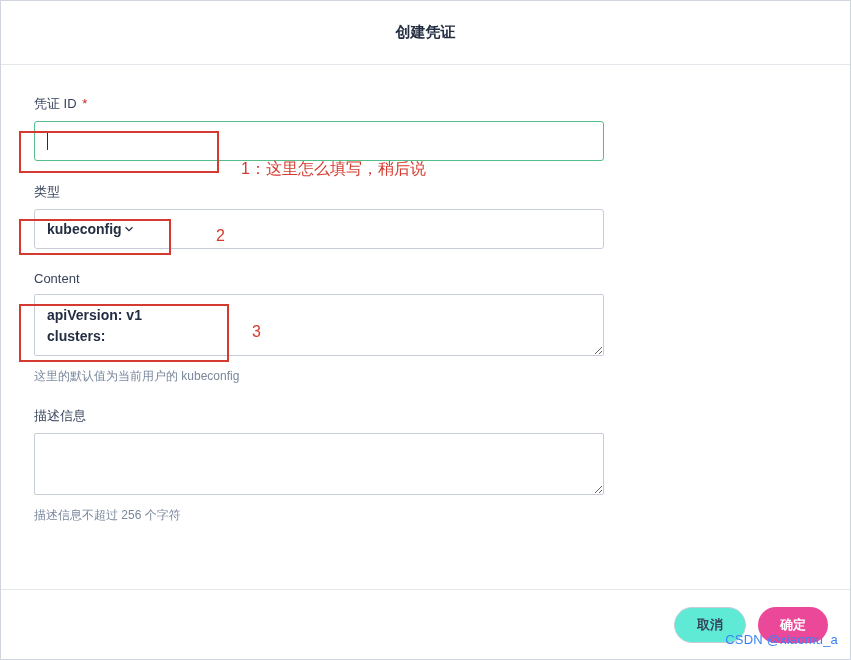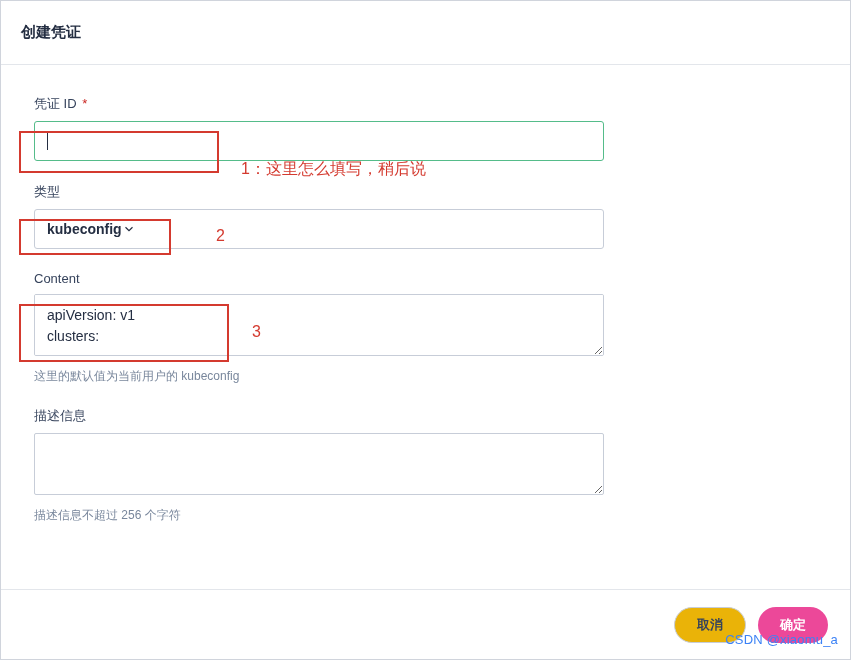--- a/index.html
+++ b/index.html
@@ -11,20 +11,21 @@
       font-family: -apple-system, BlinkMacSystemFont, "Segoe UI", "PingFang SC", "Microsoft YaHei", sans-serif;
       background: #fff;
       width: 851px;
       height: 660px;
       position: relative;
       border: 1px solid #d0d4dc;
     }
     .header {
       padding: 22px 20px;
       border-bottom: 1px solid #e3e6eb;
+      text-align: center;
     }
     .header-title {
       font-size: 15px;
       font-weight: 600;
       color: #242e42;
     }
     .form-body {
       padding: 30px 20px 10px 33px;
     }
     .field {
@@ -79,21 +80,21 @@
       stroke-width: 2;
       fill: none;
     }
     .textarea-content {
       width: 570px;
       height: 62px;
       border: 1px solid #c7cdd8;
       border-radius: 2px;
       padding: 10px 12px;
       font-size: 14px;
-      font-weight: 400;
+      font-weight: 700;
       color: #242e42;
       resize: both;
       overflow-y: scroll;
       font-family: inherit;
       line-height: 1.5;
       white-space: pre;
       outline: none;
     }
     .textarea-desc {
       width: 570px;
@@ -179,21 +180,21 @@
     .btn {
       height: 36px;
       padding: 0 22px;
       border-radius: 20px;
       font-size: 13px;
       font-weight: 600;
       cursor: pointer;
       border: none;
     }
     .btn-cancel {
-      background: #eab308;
+      background: #5eead4;
       color: #36435c;
       border: 1px solid #c7cdd8;
     }
     .btn-confirm {
       background: #ec4899;
       color: #fff;
     }
     .watermark {
       position: absolute;
       right: 12px;

